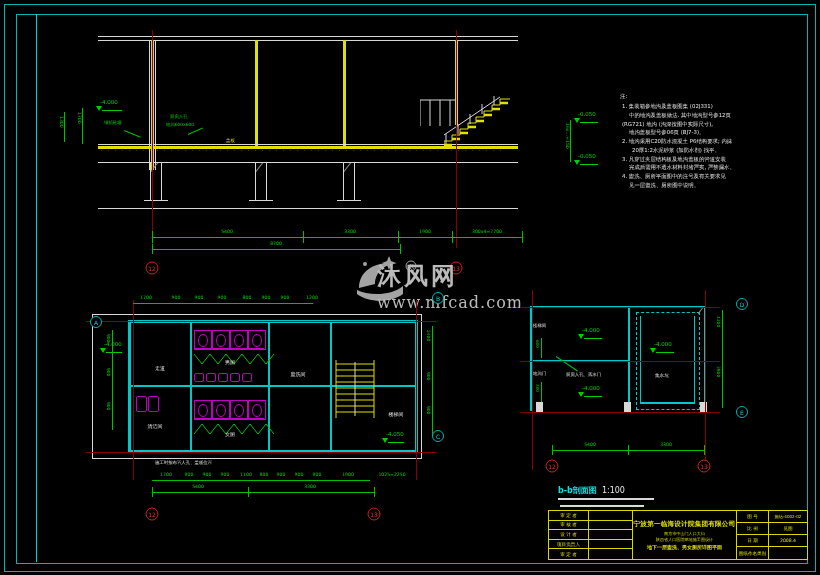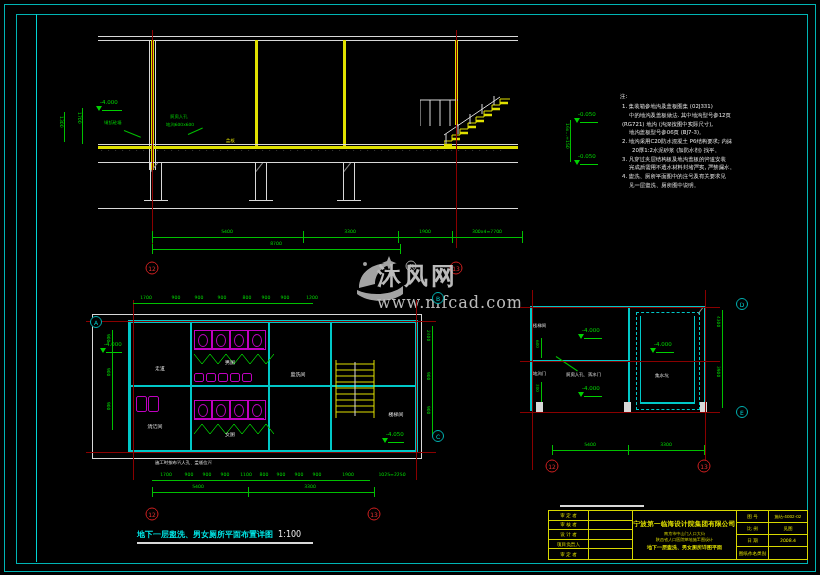--- a/index.html
+++ b/index.html
@@ -468,25 +468,20 @@
   <div class="txt vert t-green" style="left:426px;top:406px;font-size:4.4px;">900</div>
 
   <div class="txt t-white" style="left:155px;top:461px;font-size:4.4px;">施工时按布置人孔、盖板位置</div>
 
   <div class="bub" style="left:152px;top:514px;width:11px;height:11px;">12</div>
   <div class="bub" style="left:374px;top:514px;width:11px;height:11px;">13</div>
   <div class="bub" style="left:96px;top:322px;width:10px;height:10px;border-color:#00b4b4;color:#00d0d0;">A</div>
   <div class="bub" style="left:438px;top:298px;width:10px;height:10px;border-color:#00b4b4;color:#00d0d0;">B</div>
   <div class="bub" style="left:438px;top:436px;width:10px;height:10px;border-color:#00b4b4;color:#00d0d0;">C</div>
 
-  <div class="stitle" style="left:137px;top:522px;">
-    <span class="nm">地下一层盥洗、男女厕所平面布置详图</span>
-    <span class="sc">1:100</span>
-    <div class="ul" style="width:176px;"></div>
-  </div>
 
   <div class="hatch" style="left:530px;top:300px;width:176px;height:6px;">
     
     
     
     
     
     
     
     
@@ -559,20 +554,25 @@
   <div class="dimtick" style="left:628px;top:445px;height:10px;"></div>
   <div class="dimtick" style="left:704px;top:445px;height:10px;"></div>
   <div class="dimtxt" style="left:590px;top:442px;">5400</div>
   <div class="dimtxt" style="left:666px;top:442px;">3300</div>
 
   <div class="bub" style="left:552px;top:466px;width:11px;height:11px;">12</div>
   <div class="bub" style="left:704px;top:466px;width:11px;height:11px;">13</div>
   <div class="bub" style="left:742px;top:304px;width:10px;height:10px;border-color:#00b4b4;color:#00d0d0;">D</div>
   <div class="bub" style="left:742px;top:412px;width:10px;height:10px;border-color:#00b4b4;color:#00d0d0;">E</div>
 
+  <div class="stitle" style="left:558px;top:478px;">
+    <span class="nm">b-b剖面图</span>
+    <span class="sc">1:100</span>
+    <div class="ul" style="width:96px;"></div>
+  </div>
 
   <div id="tblock" style="left:548px;top:510px;width:258px;height:48px;">
 
     <div class="cell" style="width:40px;">
       <div class="rw" style="height:20%;">审 定 者</div>
       <div class="rw" style="height:20%;">审 核 者</div>
       <div class="rw" style="height:20%;">设 计 者</div>
       <div class="rw" style="height:20%;">项目负责人</div>
       <div class="rw" style="height:20%;">审 定 者</div>
     </div>

